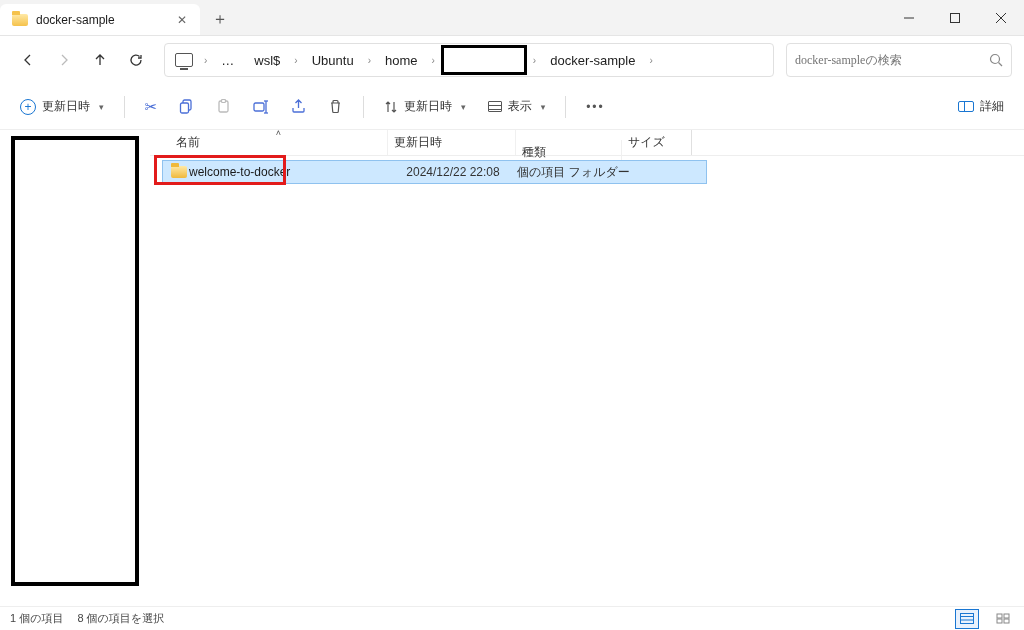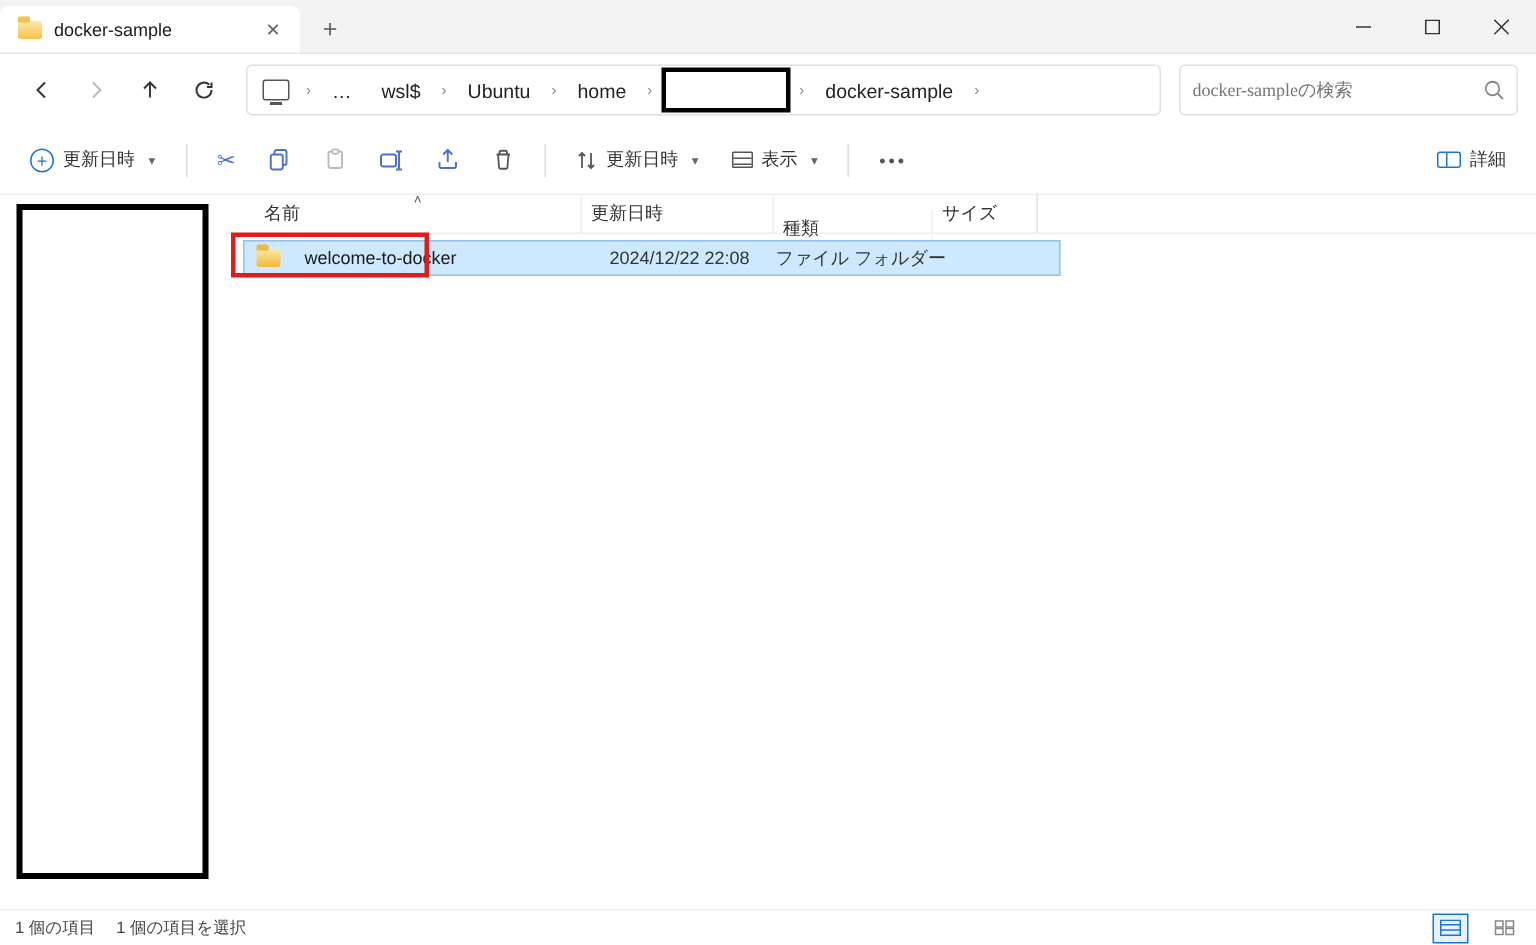--- a/index.html
+++ b/index.html
@@ -55,21 +55,21 @@
 .content { flex: 1; display: flex; flex-direction: column; }
 .col-headers { height: 26px; display: flex; align-items: center; border-bottom: 1px solid #eee; padding-left: 20px; font-size: 12px; color: #333; }
 .col { display:flex; align-items:center; border-right: 1px solid #f0f0f0; height:100%; padding-left: 6px;}
 .col.name { width: 218px; position: relative; }
 .col.name .sort-arrow { position:absolute; top:-2px; left:50%; transform:translateX(-50%); font-size:9px; color:#555; }
 .col.date { width: 128px; text-align: right; }
 .col.kind { width: 106px; margin-top: 20px; }
 .col.size { width: 70px; border-right: 1px solid #e0e0e0; }
 .filerow { height: 24px; display: flex; align-items: center; background: #cde8ff; border: 1px solid #8fc2ef; margin: 4px 0 0 12px; width: 545px; font-size: 12px; }
 .filerow .cell { display:flex; align-items:center; height:100%; }
-.filerow .c-name { width: 226px; padding-left: 8px; gap:16px;}
+.filerow .c-name { width: 226px; padding-left: 8px; gap:2px;}
 .filerow .c-date { width: 128px; justify-content:center; color:#333;text-align:right;}
 .filerow .c-kind { width: 120px; color:#333;}
 .filerow .folder-ico { width: 16px; height: 12px; background: linear-gradient(#ffe9a6, #f0b93b); border-radius: 2px; position: relative; }
 .filerow .folder-ico::before { content:""; position:absolute; top:-3px; left:0; width:8px; height:4px; background:#f0b93b; border-radius:1px 1px 0 0;}
 .row-highlight { position:absolute; border: 3px solid #e21b1b; pointer-events:none; }
 
 
 .statusbar { height: 24px; border-top: 1px solid #eee; display: flex; align-items: center; padding: 0 10px; gap: 14px; font-size: 11px; color: #444; }
 .statusbar .sb-spacer { flex:1; }
 .sb-viewbtn { width:22px; height:18px; display:flex;align-items:center;justify-content:center; cursor:pointer;}
@@ -253,30 +253,30 @@
           <span>サイズ</span>
         </div>
     </div>
 
     <div class="filerow">
       <div class="cell c-name">
         <span class="folder-ico"></span>
         <span>welcome-to-docker</span>
       </div>
       <div class="cell c-date">2024/12/22 22:08</div>
-      <div class="cell c-kind">ファイル フォルダー</div>
+      <div class="cell c-kind">個の項目 フォルダー</div>
     </div>
 
     <div class="row-highlight" style="left:4px; top:25px; width:132px; height:30px;"></div>
   </div>
 </div>
 
 <div class="statusbar">
   <span>1 個の項目</span>
-  <span>1 個の項目を選択</span>
+  <span>8 個の項目を選択</span>
   <span class="sb-spacer"></span>
   <span class="sb-viewbtn active">
       <svg width="14" height="11" viewBox="0 0 14 11">
         <rect x="0.5" y="0.5" width="13" height="10" fill="none" stroke="#1976d2" stroke-width="1"></rect>
         <line x1="0" y1="3.5" x2="14" y2="3.5" stroke="#1976d2" stroke-width="1"></line>
         <line x1="0" y1="7" x2="14" y2="7" stroke="#1976d2" stroke-width="1"></line>
       </svg>
     </span>
   <span class="sb-viewbtn">
       <svg width="14" height="11" viewBox="0 0 14 11">

